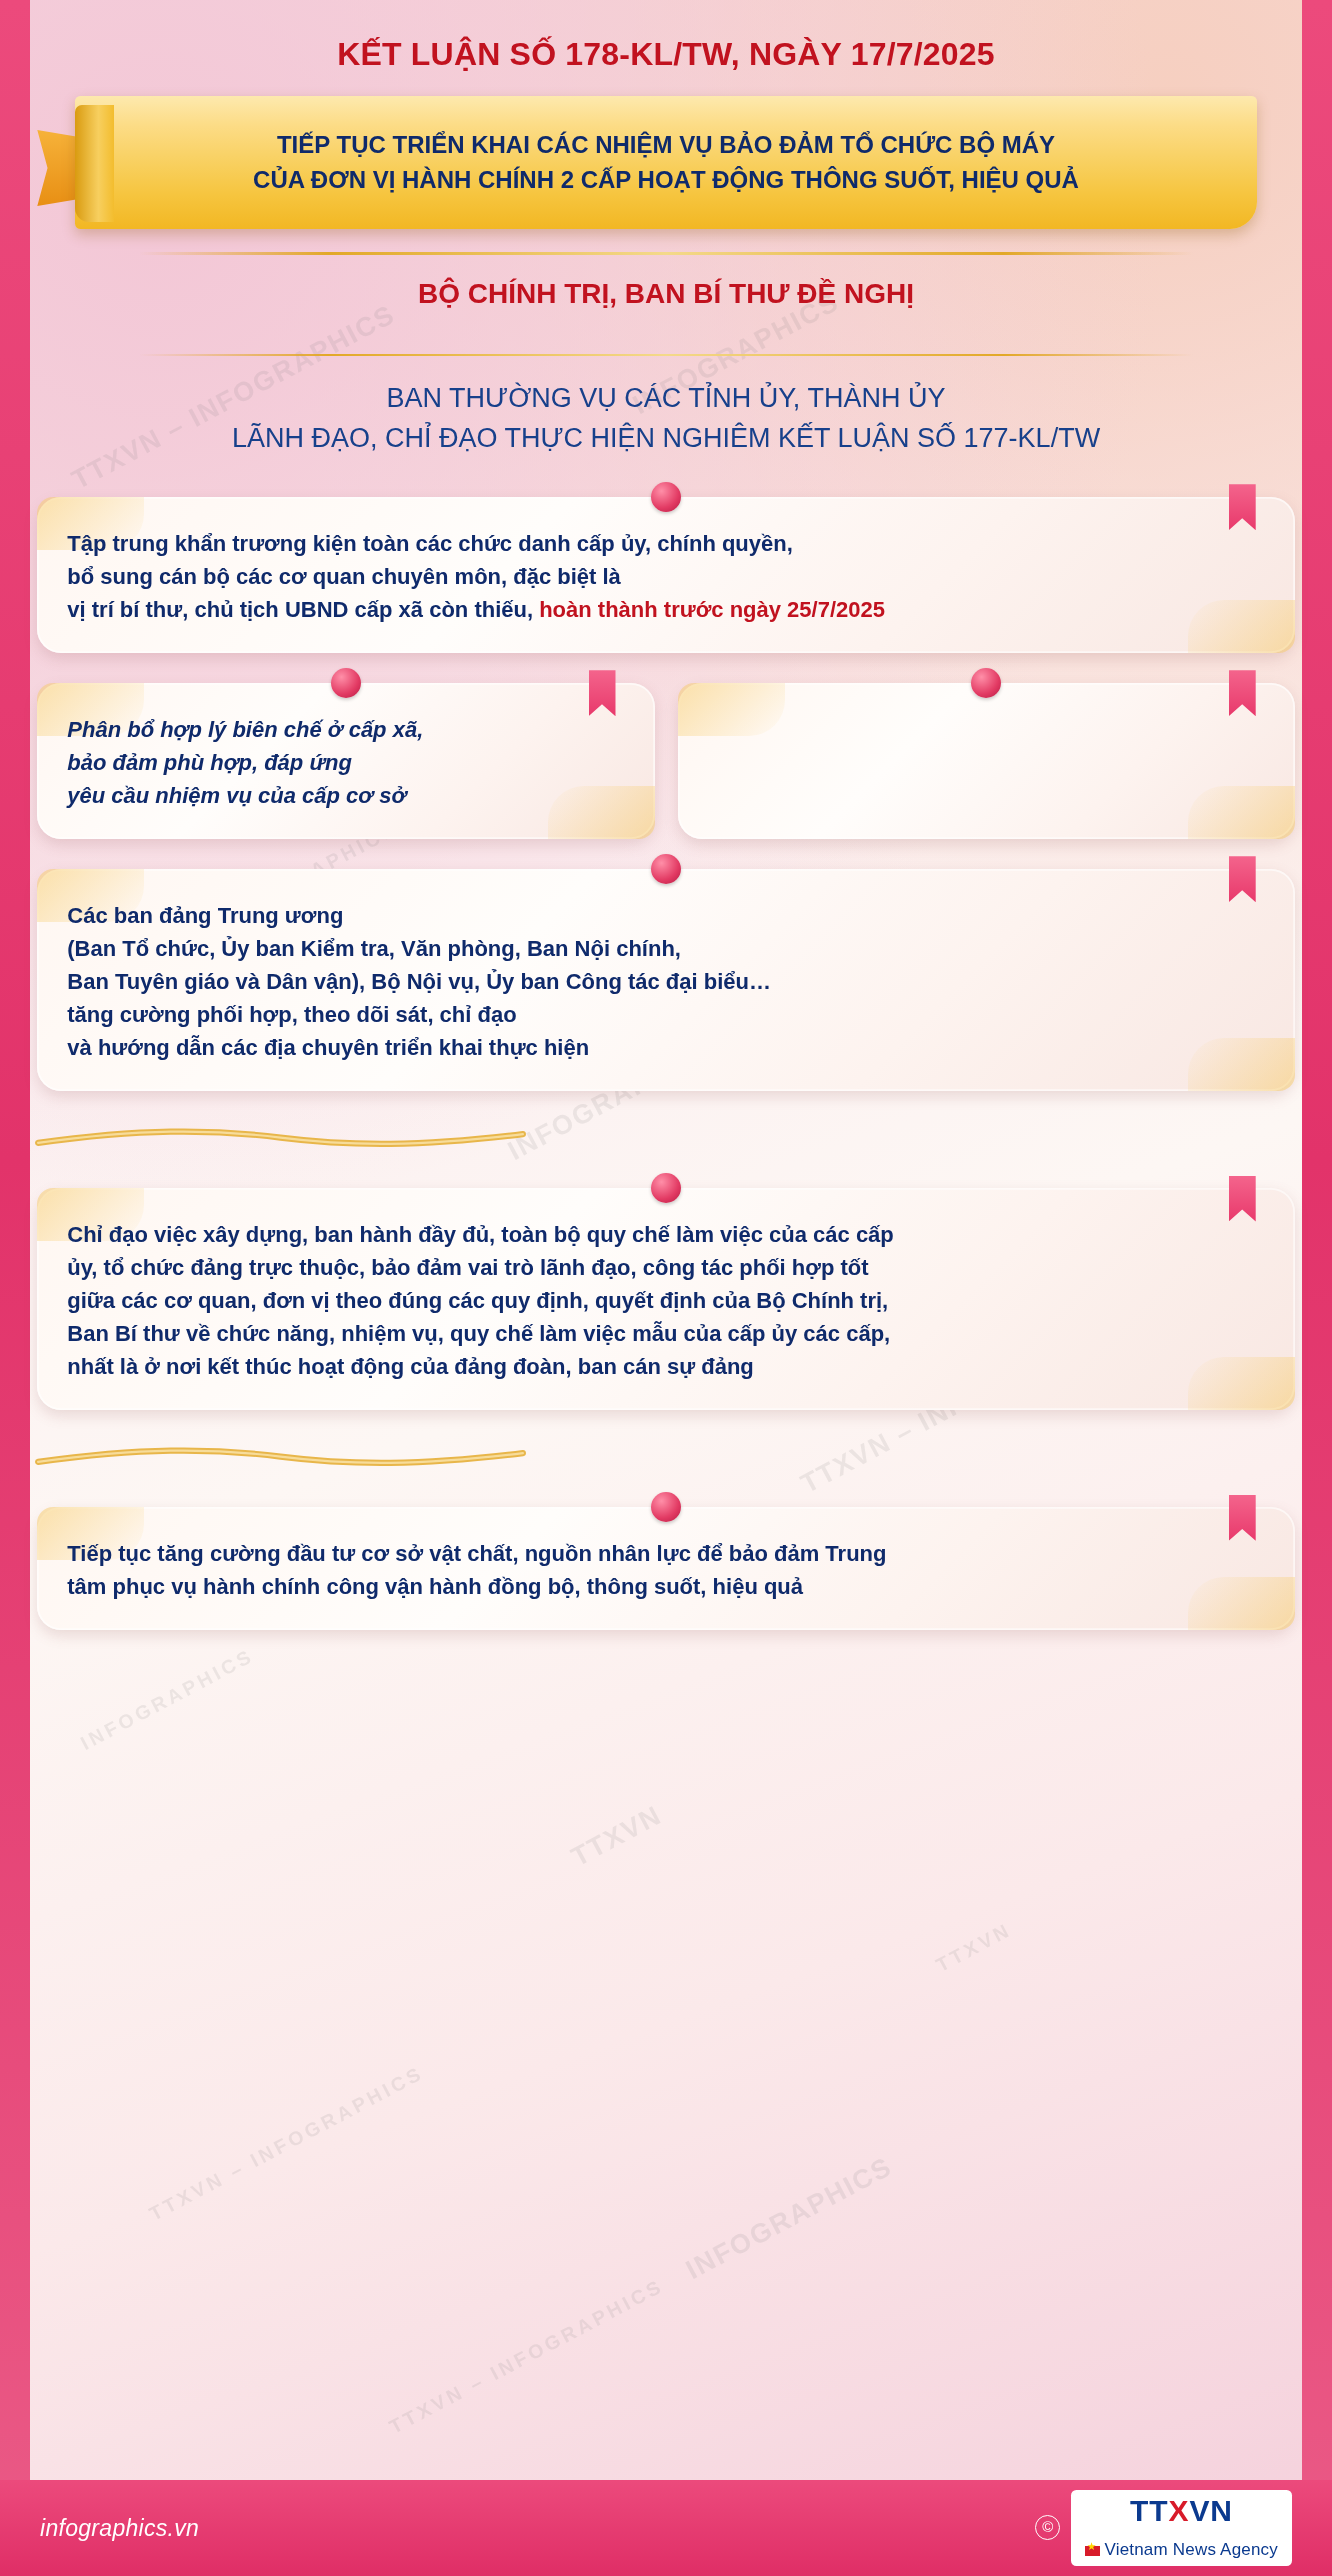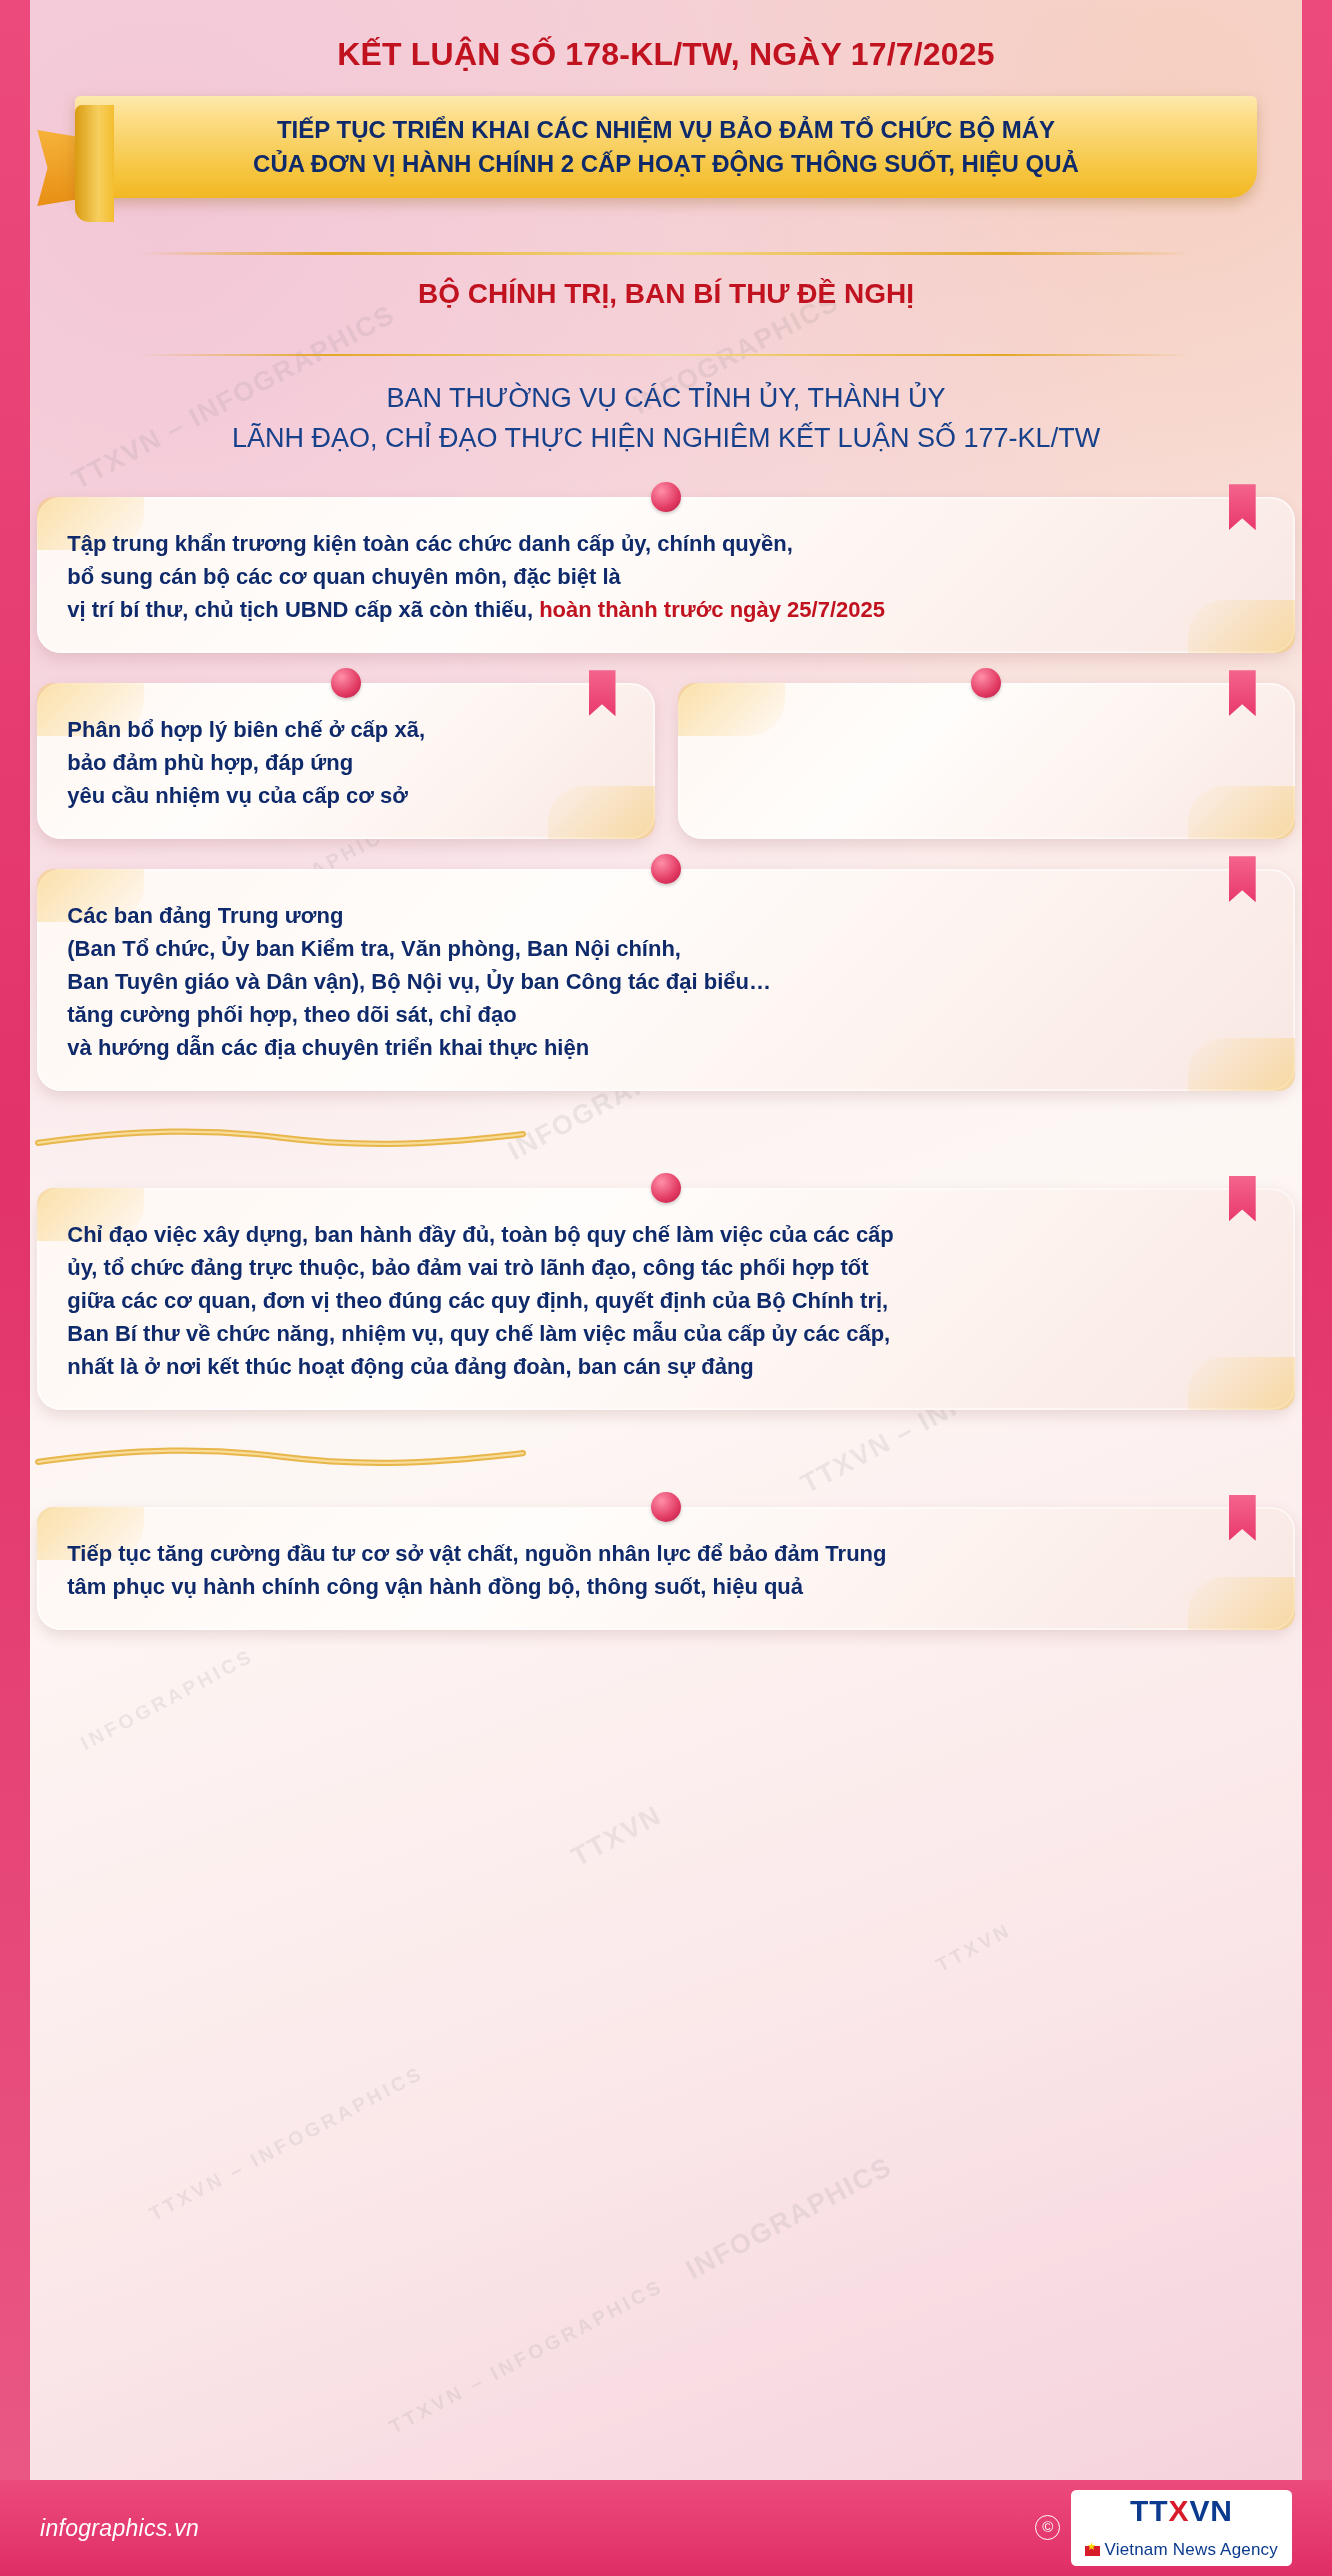--- a/index.html
+++ b/index.html
@@ -80,21 +80,21 @@
     position: absolute;
     left: 5.3px; top: 34px;
     width: 64px; height: 76px;
     background: linear-gradient(180deg, #f6b23a, #e88f14);
     clip-path: polygon(0 0, 100% 14%, 100% 86%, 0 100%, 16% 50%);
     z-index: 2;
   }
   .ribbon {
     position: absolute;
     left: 43px; right: 43px; top: 0;
-    height: 102px;
+    height: 133px;
     background:
       linear-gradient(180deg, #fde9ae 0%, #fcdc86 22%, #f8cf5d 52%, #f6c53f 74%, #f2b723 100%);
     border-radius: 5.3px 5.3px 27px 5.3px;
     box-shadow: 0 5.3px 12.4px rgba(140,90,10,.28);
     display: flex;
     align-items: center;
     justify-content: center;
     z-index: 3;
   }
   .ribbon-curl {
@@ -135,20 +135,21 @@
     font-size: 27px;
     line-height: 1.45;
     padding: 23px 0 9px 0;
   }
 
   
   .card-row {
     display: flex;
     gap: 23px;
     margin: 0 5.3px;
+    font-style: italic;
   }
   .card {
     position: relative;
     margin: 30px 5.3px 0 5.3px;
     border-radius: 24px;
     padding: 30px 30px 27px 30px;
     background: linear-gradient(135deg, #fff7f2 0%, #fffdfb 38%, #fdf3ef 70%, #f8e7e2 100%);
     box-shadow: 0 5.3px 14px rgba(150,90,90,.18), inset 0 0 0 1.8px rgba(255,255,255,.6);
     text-align: left;
     color: #0f2a6b;

